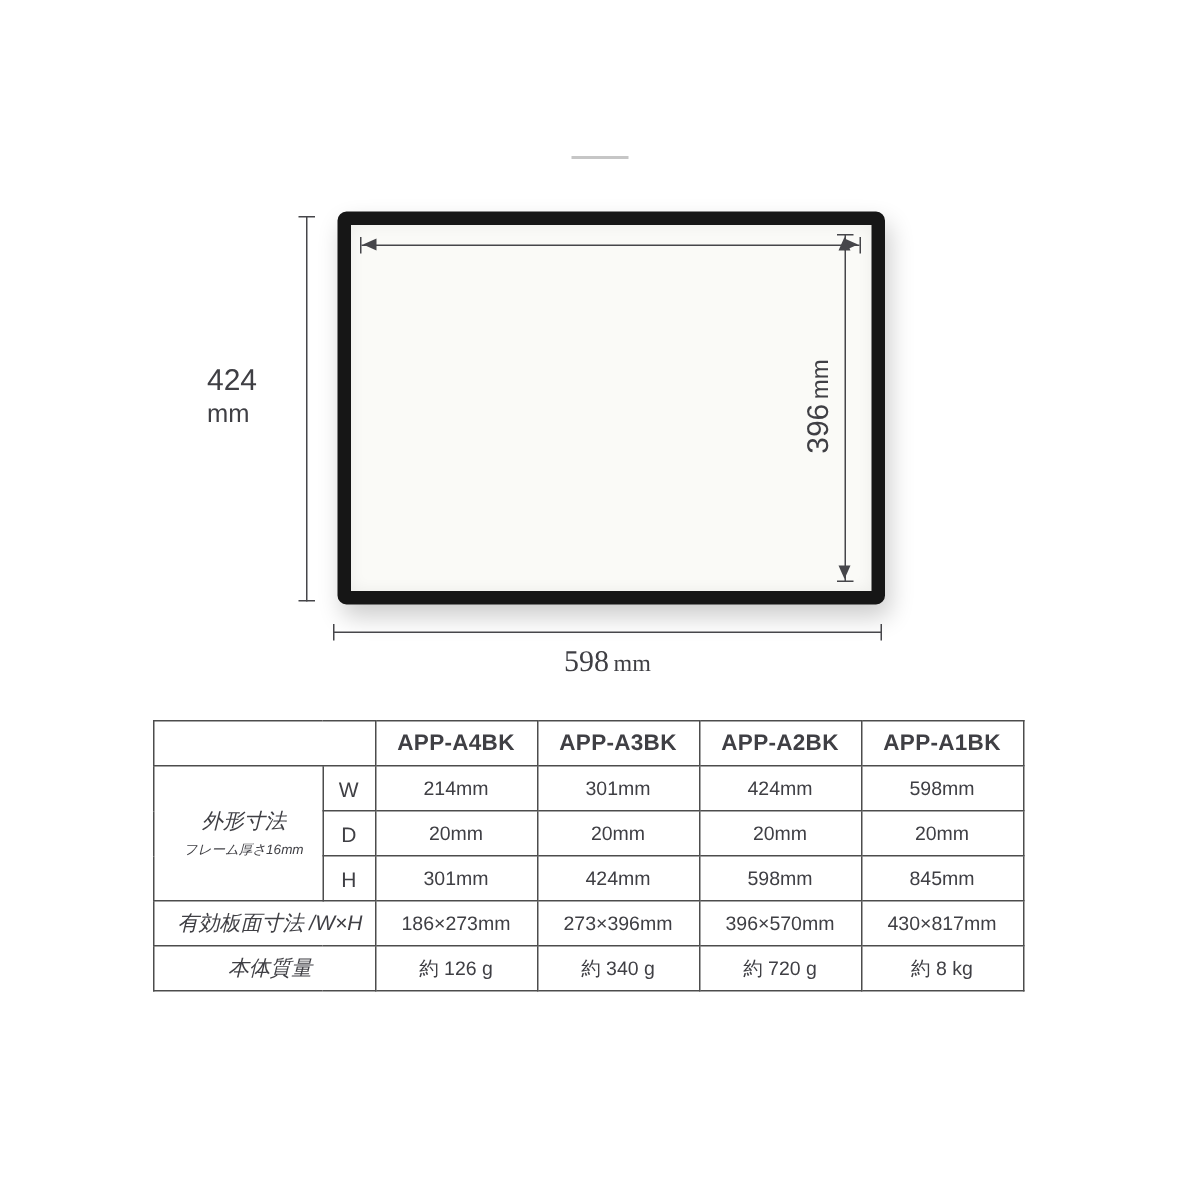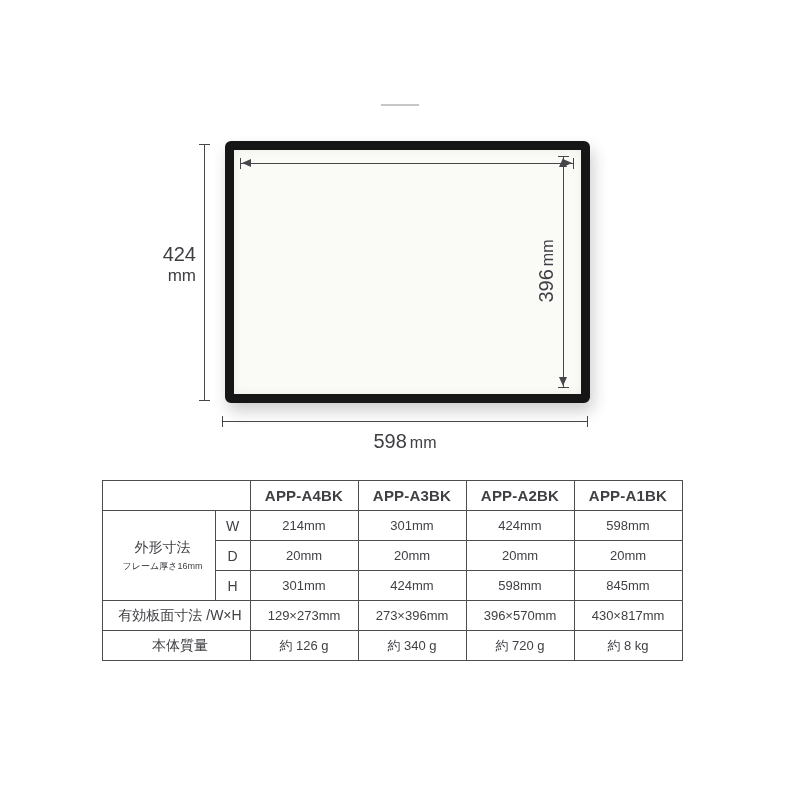--- a/index.html
+++ b/index.html
@@ -52,37 +52,37 @@
   .arr-v-head-b { left: 559px; top: 271px; border-left: 4.5px solid transparent; border-right: 4.5px solid transparent; border-top: 9px solid #46464a; }
 
   .dim-label { position: absolute; color: #3f3f44; font-size: 20px; }
   .dim-label .unit { font-size: 16px; margin-left: 3px; }
 
   .label-inner-w { left: 240px; top: 66px; width: 333px; text-align: center; }
   .label-inner-h {
     left: 501px; top: 154px; width: 90px; height: 22px; text-align: center;
     transform: rotate(-90deg);
   }
-  .label-outer-h { left: 138px; top: 136px; width: 58px; text-align: right; line-height: 24px; }
+  .label-outer-h { left: 138px; top: 136px; width: 58px; text-align: left; line-height: 24px; }
   .label-outer-h .unit { display: block; font-size: 17px; margin-left: 0; line-height: 20px; }
-  .label-outer-w { left: 222px; top: 324px; width: 366px; text-align: center; }
+  .label-outer-w { left: 222px; top: 324px; width: 366px; text-align: center; font-family: Liberation Serif, serif; }
 
   
   .table-wrap { width: 784px; }
   .spec-table {
     margin: 6px auto 0; border-collapse: collapse; table-layout: fixed;
     width: 580px; color: #3f3f44; background: #ffffff;
   }
   .spec-table td, .spec-table th {
     border: 1px solid #4d4d4d; height: 30px;
     text-align: center; vertical-align: middle; padding: 0 2px;
     font-size: 13px; font-weight: normal;
   }
   .spec-table th.model { font-weight: 700; font-size: 15px; letter-spacing: 0.2px; }
-  .rowlabel { text-align: left; padding-left: 10px !important; font-size: 14px !important; }
+  .rowlabel { text-align: left; padding-left: 10px !important; font-size: 14px !important; font-style: italic; }
   .rowlabel .note { display: block; font-size: 9px; margin-top: 3px; color: #3f3f44; }
   .subcol { font-size: 14px !important; }
 </style>
 </head>
 <body>
 
 <div class="title-block">
   <div class="title-rule"></div>
 </div>
 
@@ -158,21 +158,21 @@
     </tr>
     <tr>
       <td class="subcol">H</td>
       <td>301mm</td>
       <td>424mm</td>
       <td>598mm</td>
       <td>845mm</td>
     </tr>
     <tr>
       <td colspan="2" class="rowlabel">有効板面寸法 /W×H</td>
-      <td>129×273mm</td>
+      <td>186×273mm</td>
       <td>273×396mm</td>
       <td>396×570mm</td>
       <td>430×817mm</td>
     </tr>
     <tr>
       <td colspan="2" class="rowlabel">本体質量</td>
       <td>約 126 g</td>
       <td>約 340 g</td>
       <td>約 720 g</td>
       <td>約 8 kg</td>

